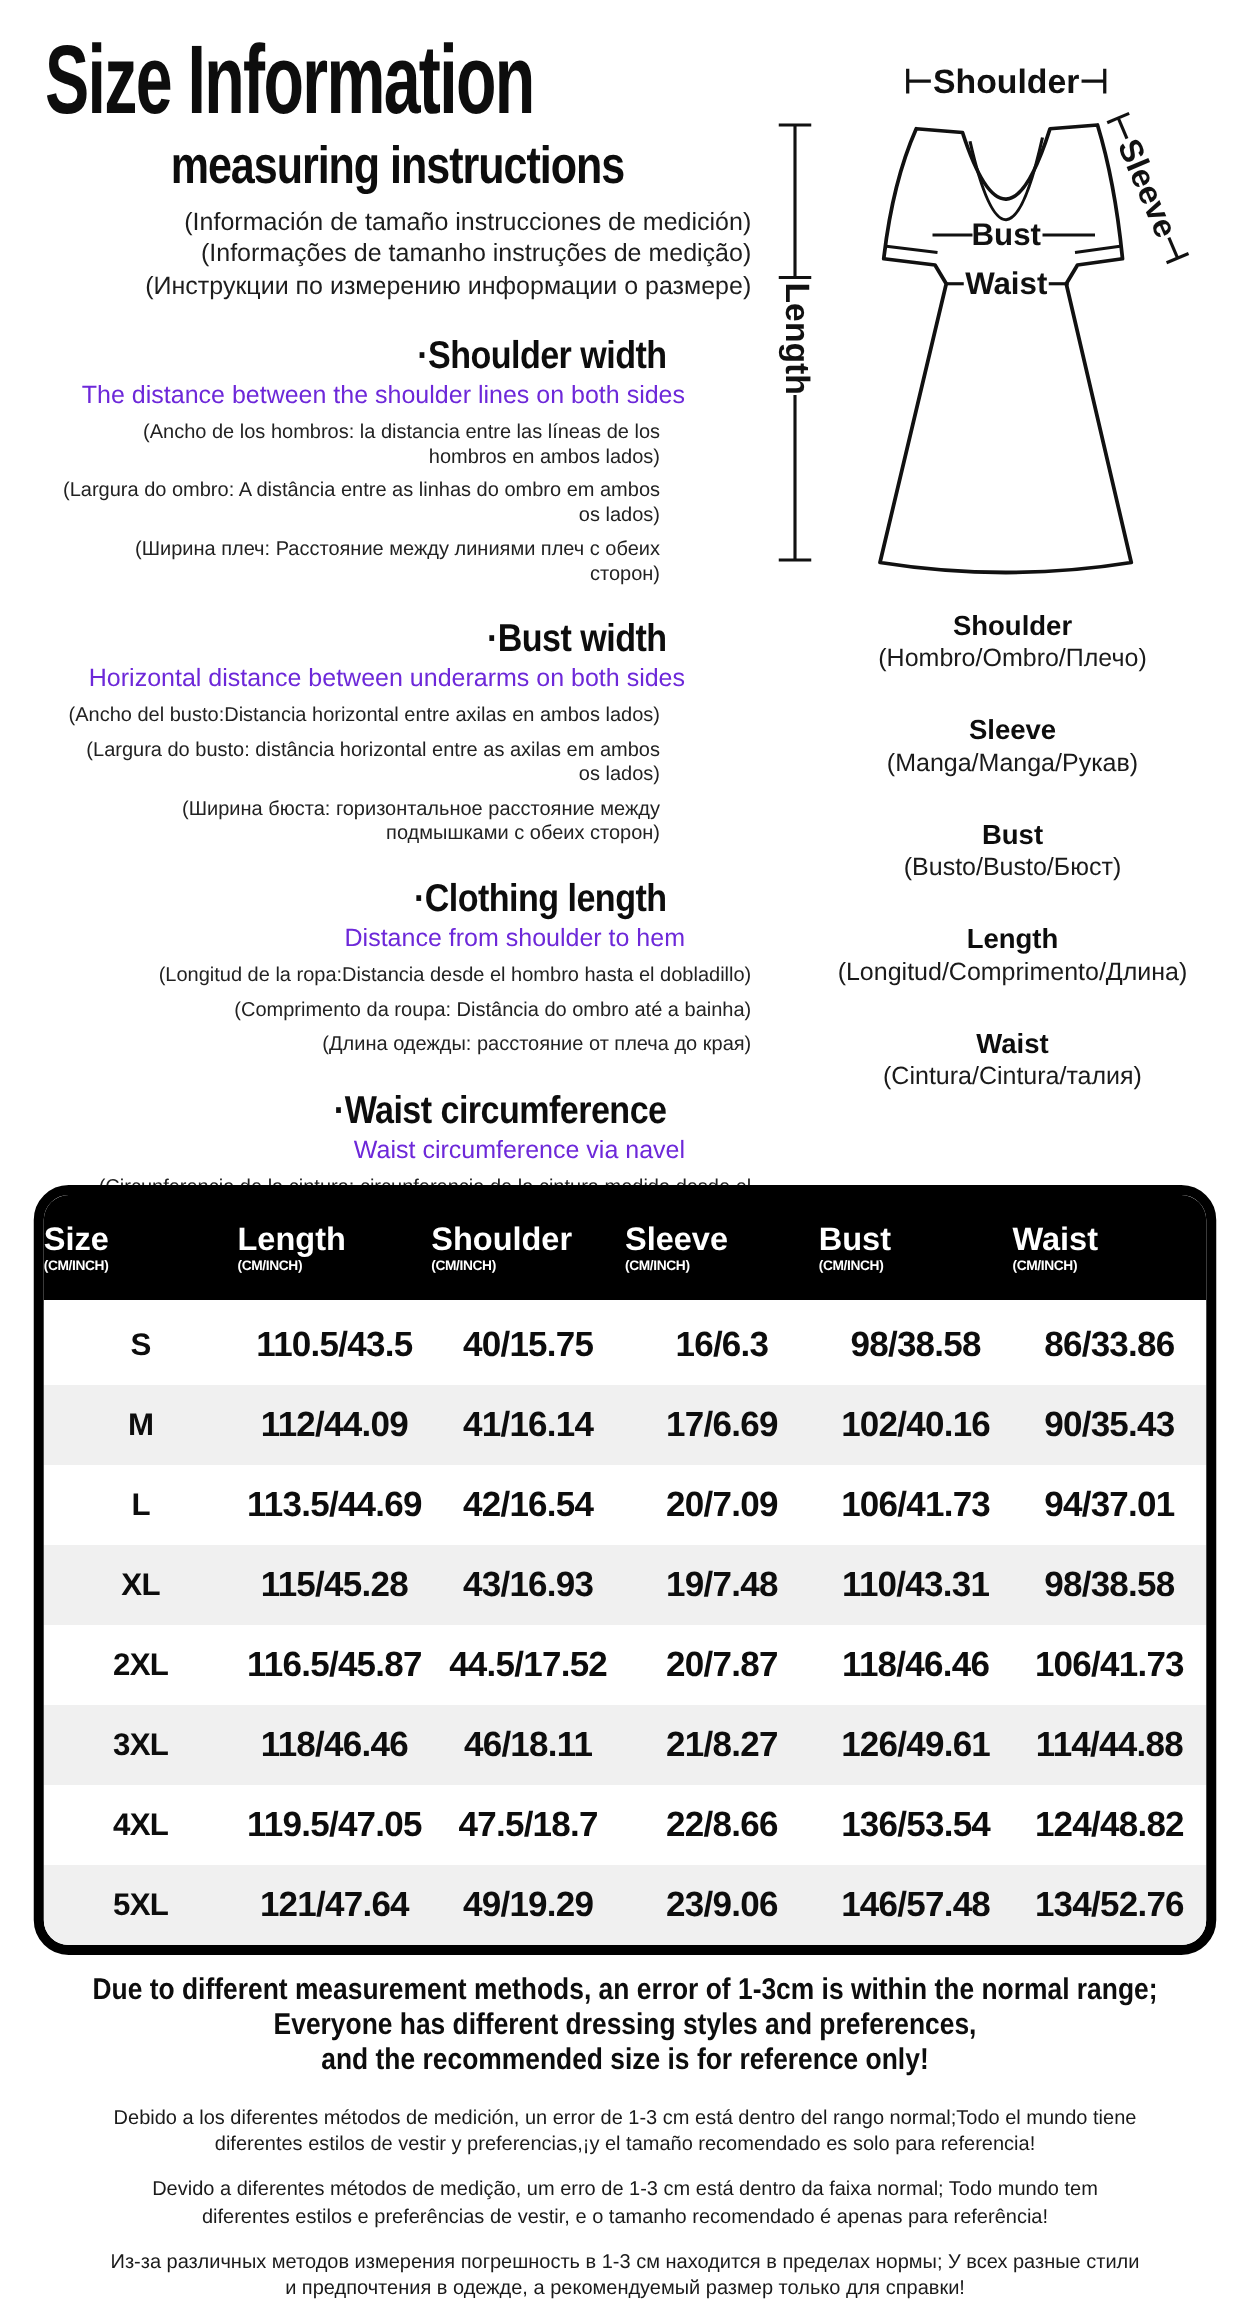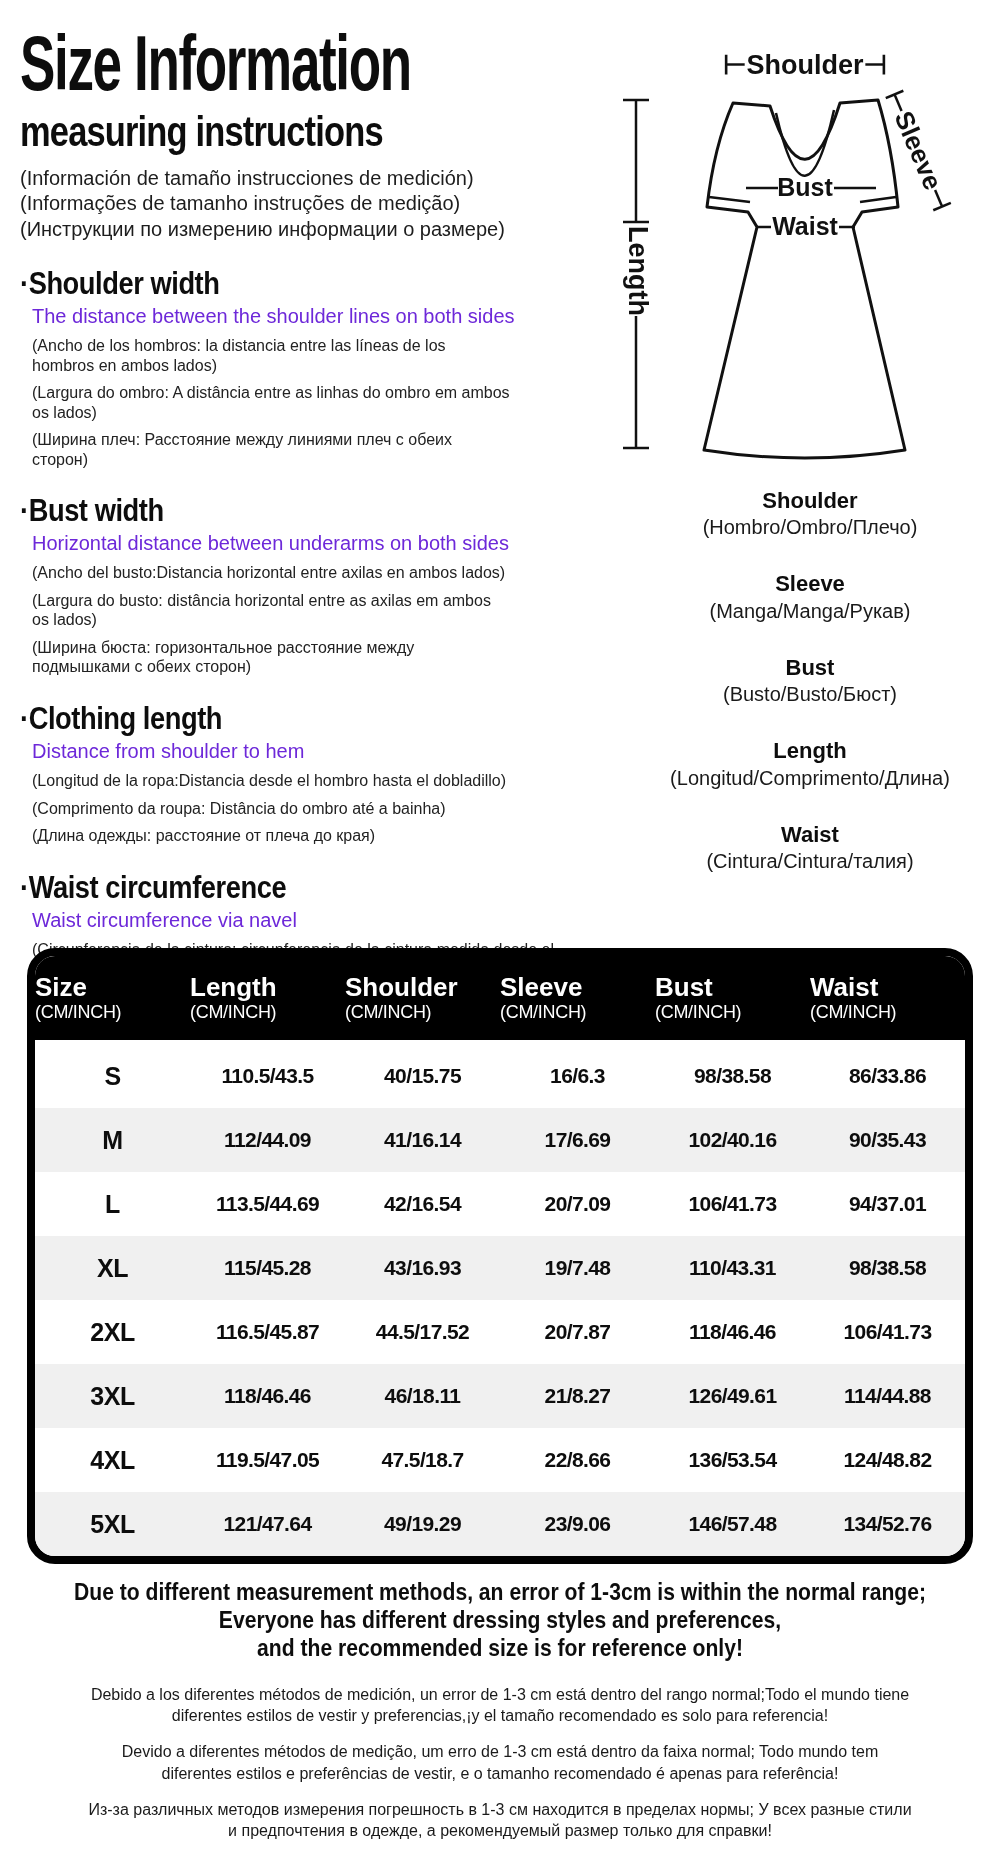--- a/index.html
+++ b/index.html
@@ -3,21 +3,21 @@
 <meta charset="utf-8">
 <style>
   * { margin:0; padding:0; box-sizing:border-box; }
   html,body { background:#ffffff; }
   #page {
     position:relative; width:1000px; height:1855px; overflow:hidden;
     background:#ffffff; color:#111;
     font-family:"Liberation Sans", sans-serif;
   }
   
-  .left { position:absolute; left:20px; top:24px; width:565px; }
+  .left { position:absolute; left:36px; top:24px; width:565px;text-align:right; }
   .title {
     font-size:78px; font-weight:bold; line-height:1.02; letter-spacing:-2px;
     transform:scaleX(.68); transform-origin:left top; white-space:nowrap; color:#0d0d0d;
   }
   .subtitle {
     font-size:42px; font-weight:bold; margin-top:4px; letter-spacing:-1px;
     transform:scaleX(.82); transform-origin:left top; white-space:nowrap; color:#0d0d0d;
   }
   .subtitle-trans { margin-top:10px; font-size:20px; line-height:1.28; color:#1d1d1d; }
   .section { margin-top:24px; }
@@ -37,28 +37,28 @@
   
   .size-table {
     position:absolute; left:27px; top:948px; width:946px;
     border:8px solid #000; border-radius:28px; overflow:hidden; background:#fff;
   }
   .thead {
     display:grid; grid-template-columns:repeat(6,1fr); background:#000; color:#fff;
     height:88px; align-content:center; border-bottom:4px solid #fff; text-align:left;
   }
   .col-label { font-size:26px; font-weight:bold; line-height:1.15; }
-  .col-unit { font-size:18px; font-weight:normal; letter-spacing:-0.3px; }
+  .col-unit { font-size:11px; font-weight:bold; letter-spacing:-0.3px; }
   .trow {
     display:grid; grid-template-columns:repeat(6,1fr); height:64px;
     align-items:center; text-align:center; background:#fff;
   }
   .trow:nth-of-type(even) { background:#f0f0f0; }
   .cell-size { font-size:25px; font-weight:bold; letter-spacing:-0.5px; color:#0d0d0d; }
-  .cell { font-size:21px; font-weight:bold; letter-spacing:-0.6px; color:#0d0d0d; }
+  .cell { font-size:28px; font-weight:bold; letter-spacing:-0.6px; color:#0d0d0d; }
   
   .footer { position:absolute; left:0; top:1578px; width:1000px; text-align:center; }
   .f-en {
     font-size:24px; font-weight:bold; line-height:1.17; color:#0d0d0d;
     transform:scaleX(.88); transform-origin:center top;
   }
   .f-block { font-size:16px; line-height:1.32; color:#1a1a1a; }
   .f-es { margin-top:22px; }
   .f-pt { margin-top:15px; }
   .f-ru { margin-top:15px; }

